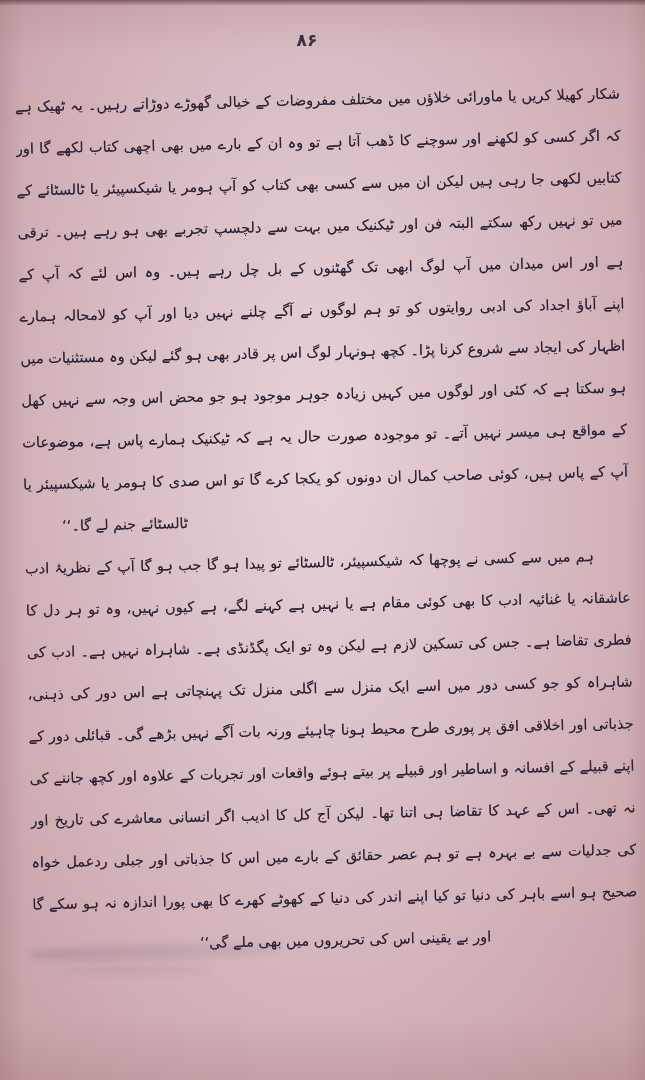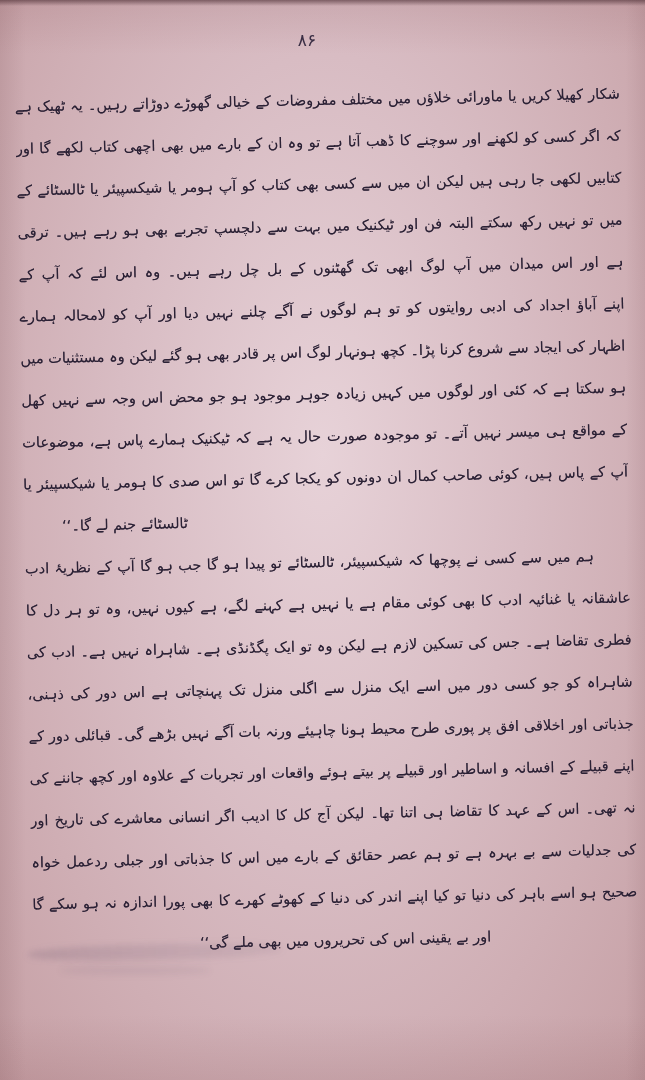--- a/index.html
+++ b/index.html
@@ -20,21 +20,21 @@
       linear-gradient(90deg, rgba(130,90,95,.18), rgba(130,90,95,0) 4%, rgba(130,90,95,0) 97%, rgba(130,90,95,.14)),
       linear-gradient(180deg, rgba(150,100,105,.18), rgba(150,100,105,0) 5%, rgba(150,100,105,0) 94%, rgba(150,100,105,.20)),
       radial-gradient(ellipse at 50% 42%, var(--paper-center) 0%, var(--paper-mid) 45%, var(--paper-edge) 100%);
   }
   .scan-edge-top{
     position:absolute;top:0;left:0;width:100%;height:6px;
     background:linear-gradient(180deg, rgba(74,44,50,.6), rgba(74,44,50,0));
   }
   .page-number{
     position:absolute;top:30px;left:283px;width:48px;
-    text-align:center;font-size:17px;font-weight:normal;
+    text-align:center;font-size:17px;font-weight:bold;
     color:#3b2f45;letter-spacing:2px;
   }
   .text-block{
     position:absolute;top:79px;left:24px;right:16px;
     transform:rotate(-1.25deg);
     transform-origin:50% 50%;
     color:var(--ink);
   }
   .line{
     direction:rtl;

